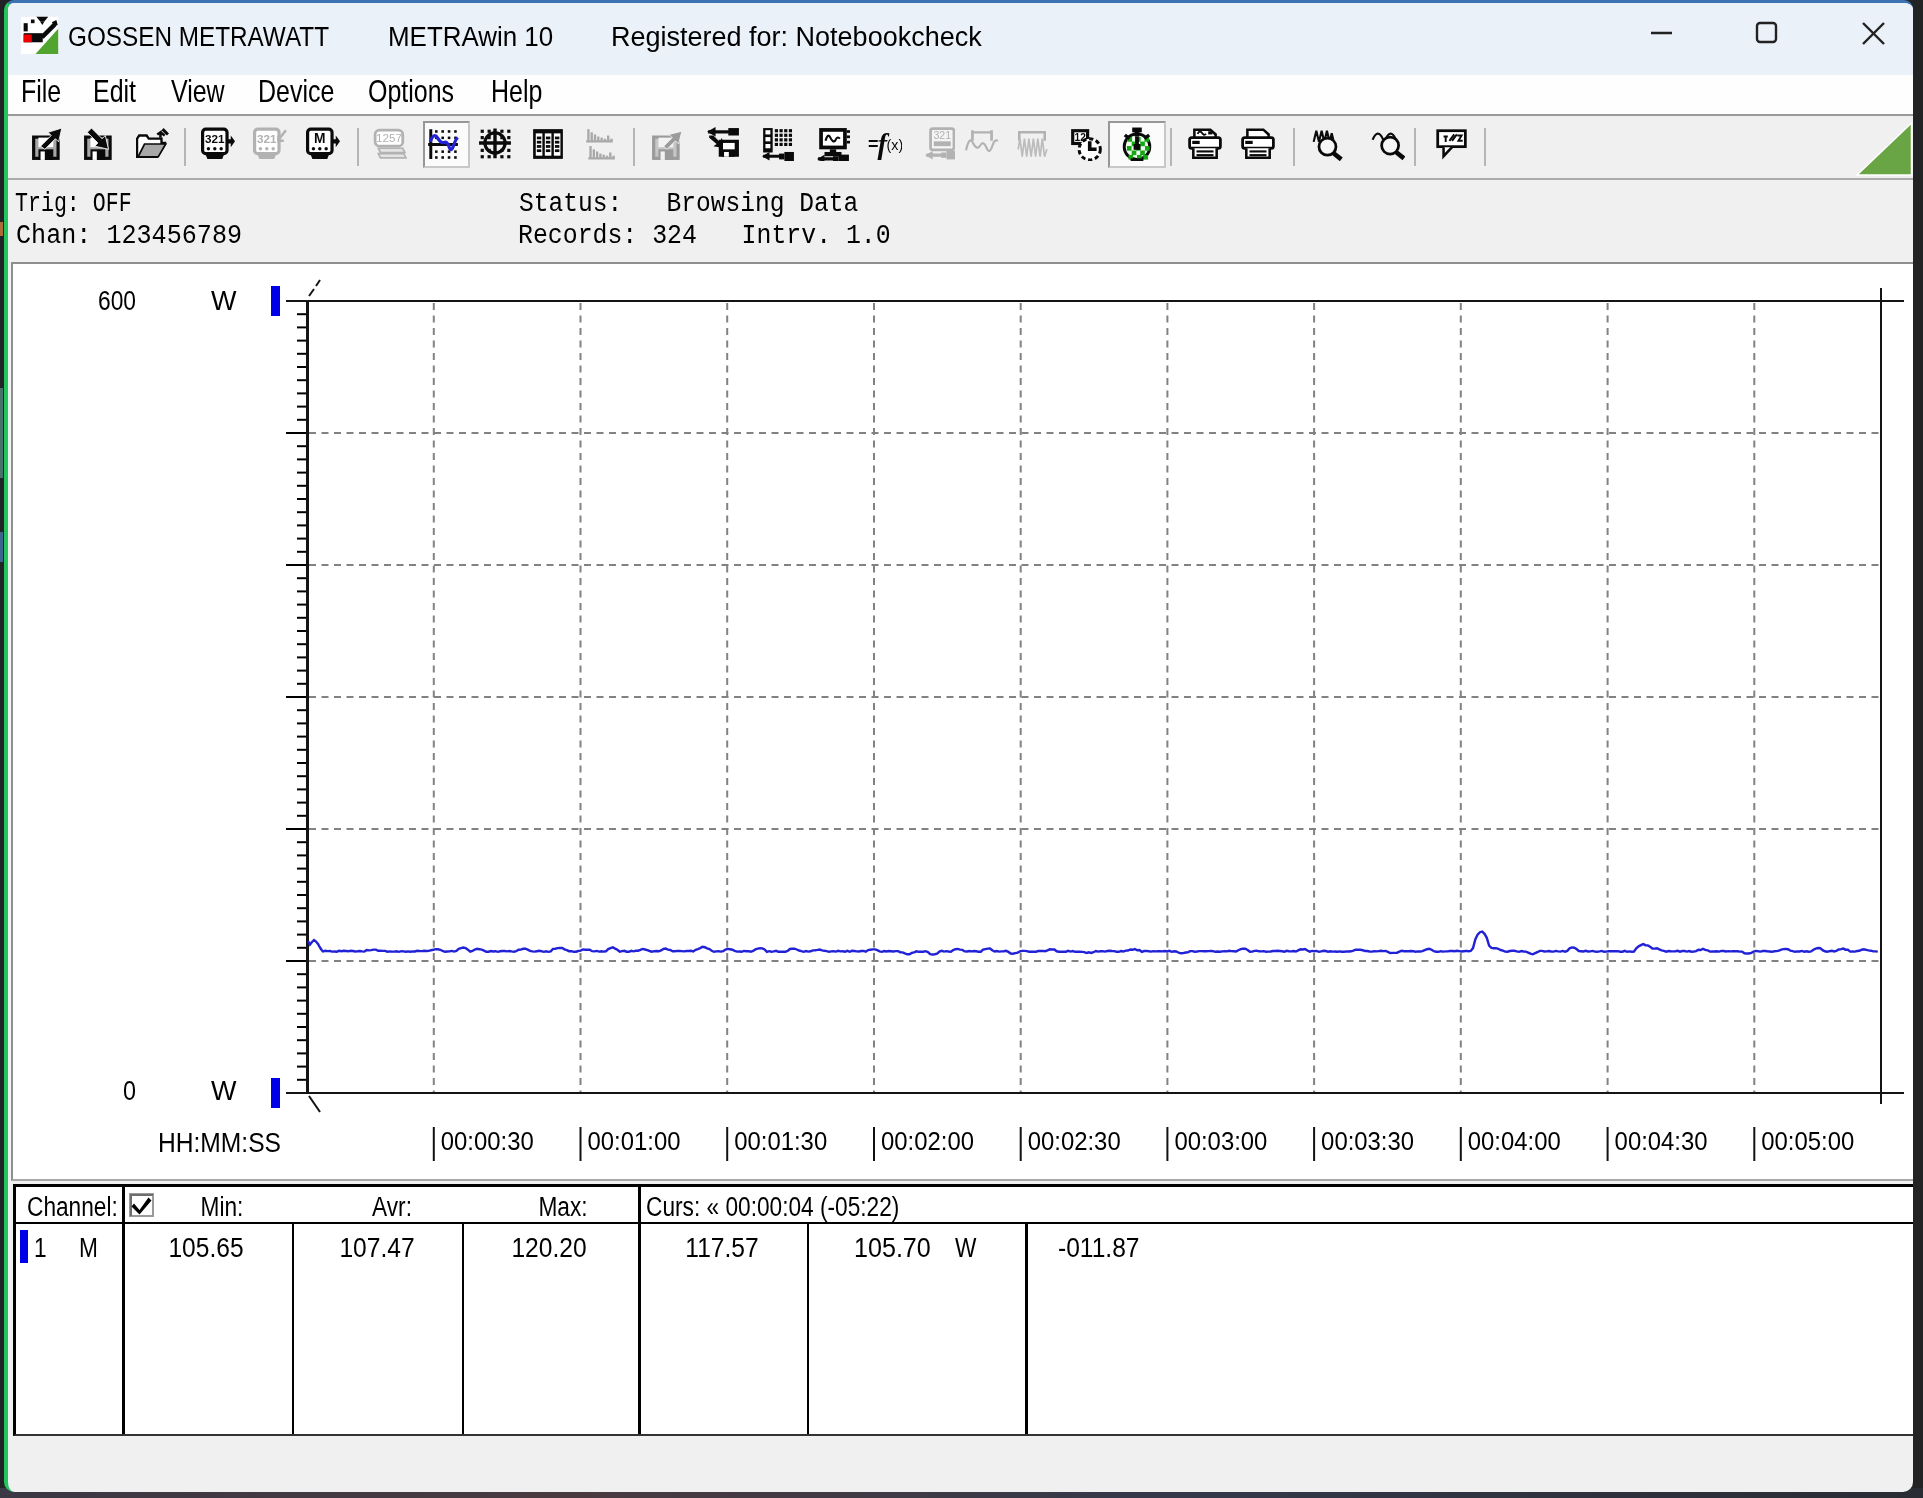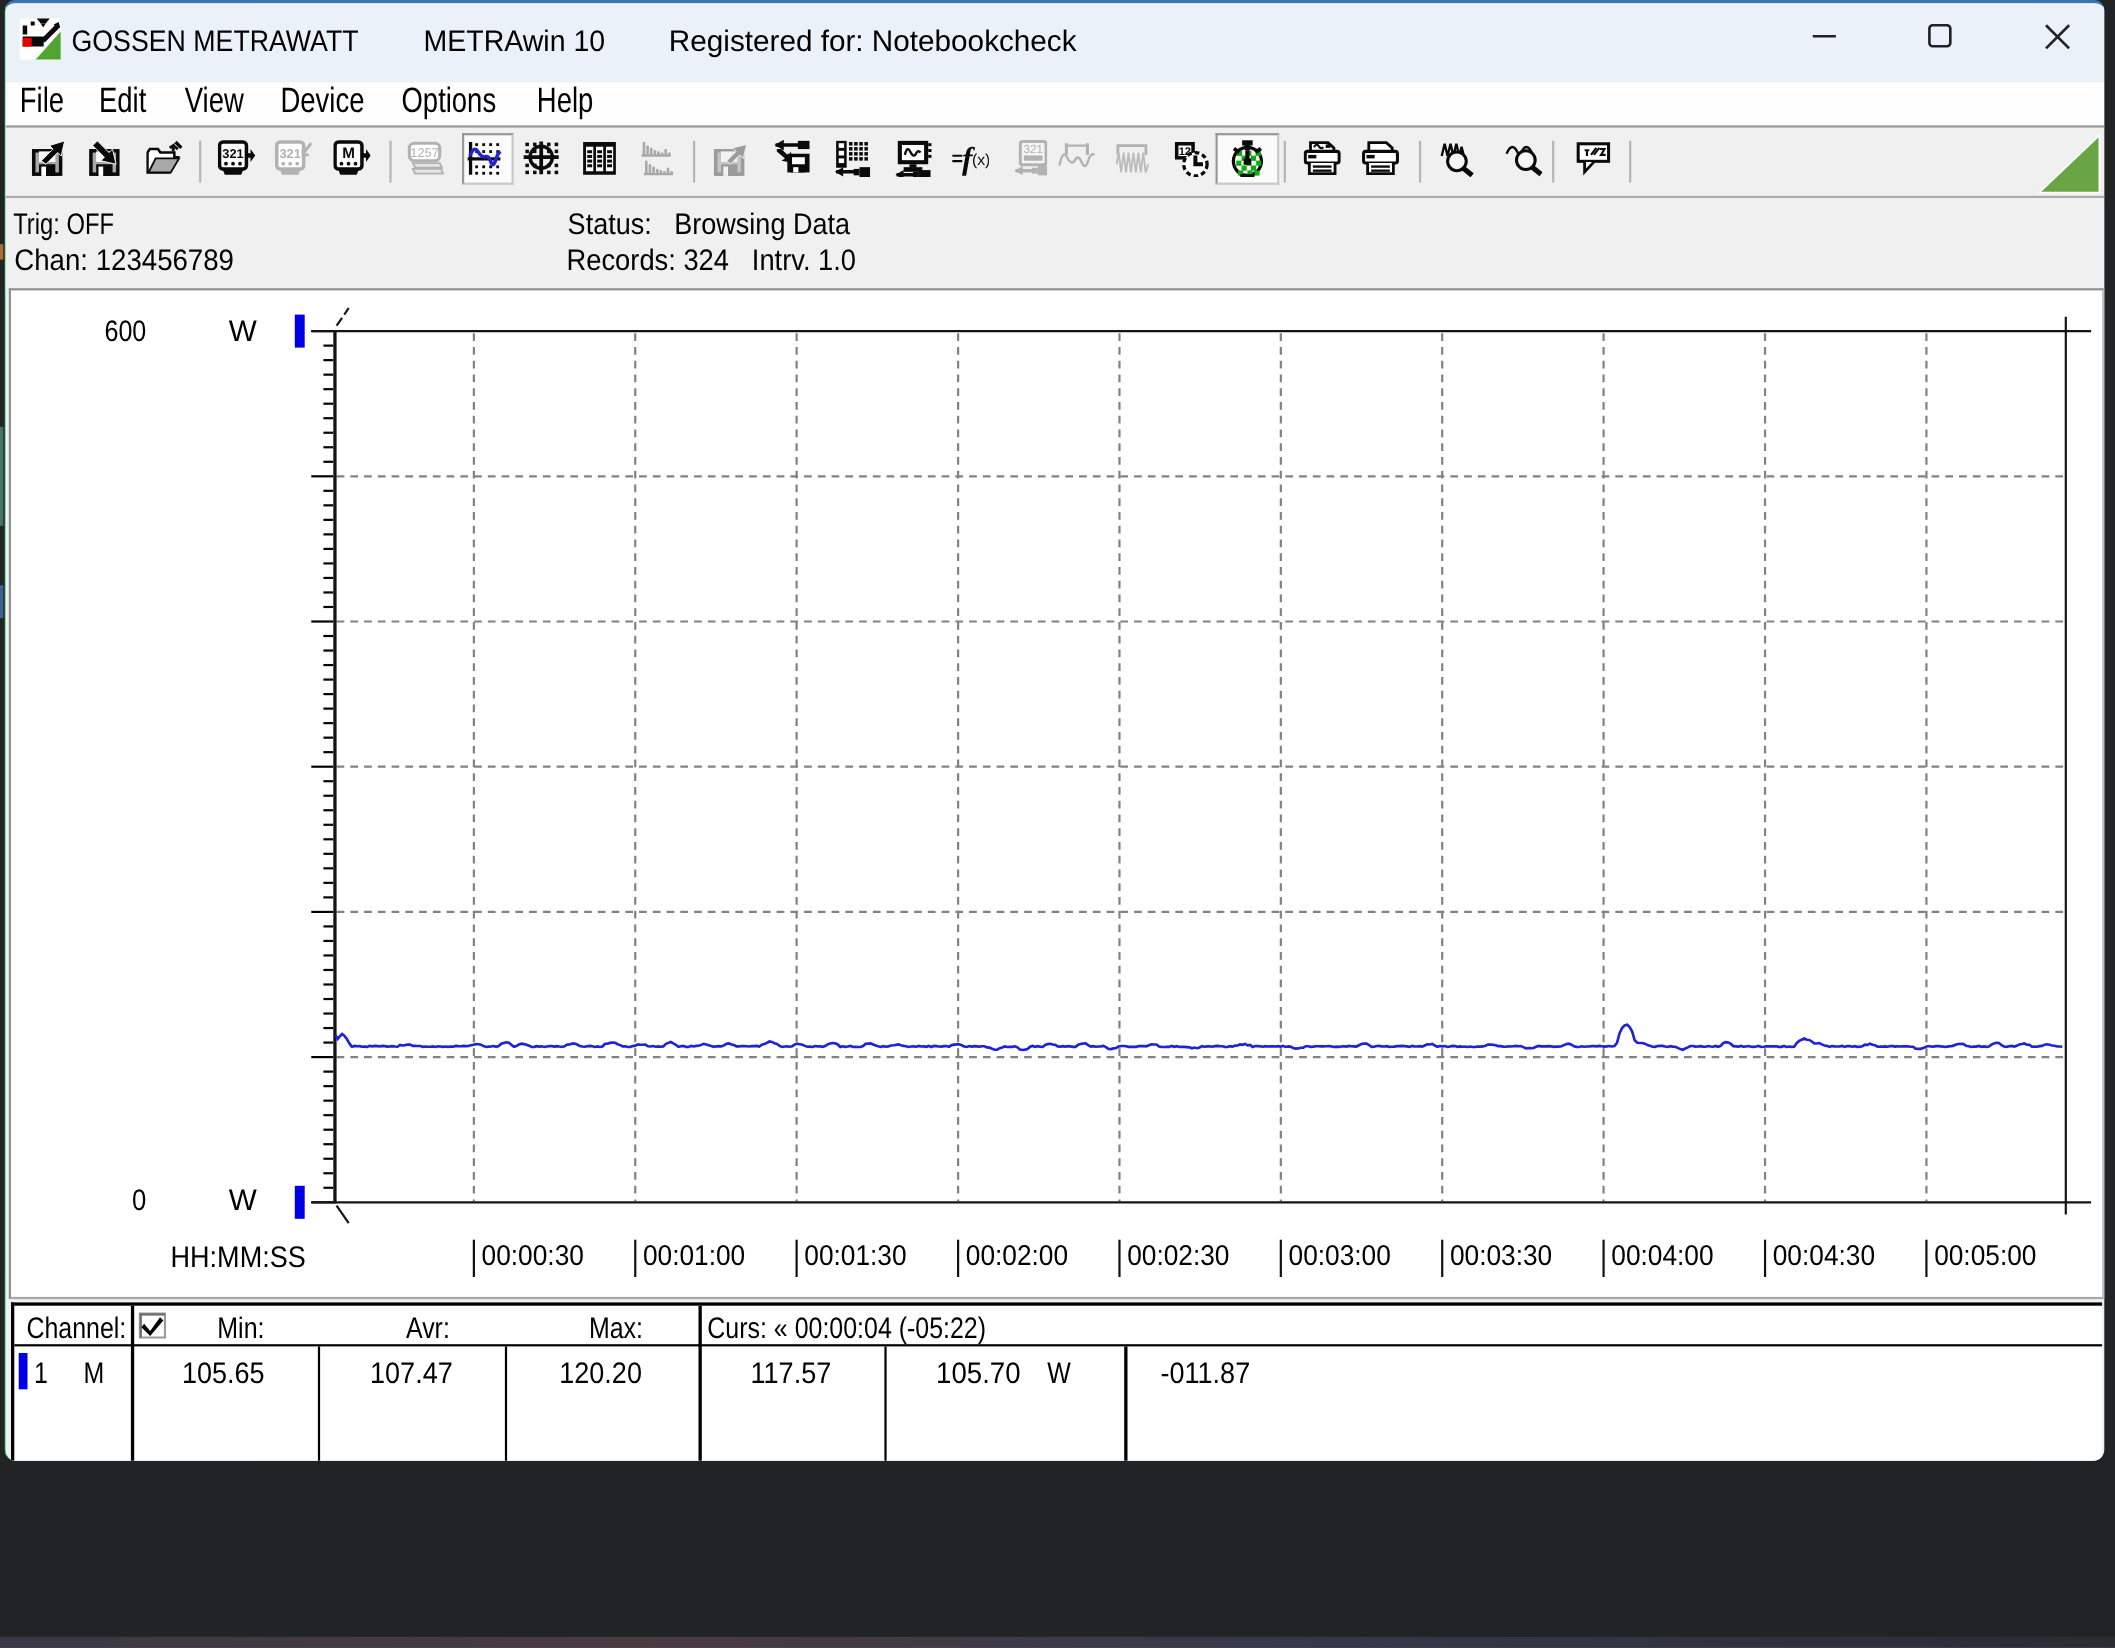--- a/index.html
+++ b/index.html
@@ -1,30 +1,30 @@
 <!DOCTYPE html>
 <html><head>
 <meta charset="utf-8">
 <style>
 * { margin:0; padding:0; box-sizing:border-box; }
 html,body { width:1923px; height:1498px; overflow:hidden; }
 body { background:#222324; font-family:"Liberation Sans",sans-serif; position:relative; }
-#win { position:absolute; left:4px; top:0; width:1909px; height:1328px;
-  background:#f0f0f0; border-top:3px solid #3e73b3; border-left:1px solid #22c55e;
+#win { position:absolute; left:4px; top:0; width:1909px; height:1492px;
+  background:#f0f0f0; border-top:3px solid #3e73b3; border-left:4px solid #22c55e;
   border-radius:10px 9px 10px 10px; overflow:hidden; }
 #titlebar { position:absolute; left:0; top:0; width:100%; height:72px; background:#ebf1f9; }
 .ttxt { position:absolute; top:19px; font-size:27px; color:#000; white-space:pre; transform-origin:left top; }
 #menubar { position:absolute; left:0; top:72px; width:100%; height:39px; background:#fefefe; }
 .mi { position:absolute; top:-2px; font-size:32px; color:#000; transform:scaleX(0.78); transform-origin:left top; }
 #toolbar { position:absolute; left:0; top:111px; width:100%; height:66px; background:#f0f0f0;
    border-top:2px solid #9a9a9a; border-bottom:2px solid #ababab; }
 .tsep { position:absolute; top:12px; width:2px; height:38px; background:#b5b5b5; }
 .tico { position:absolute; top:11px; }
 .pressbox { position:absolute; background:#fbfbfb; border:2px solid #979797; border-right-color:#c8c8c8; border-bottom-color:#c8c8c8; }
-#statuspanel { position:absolute; left:0; top:180px; width:100%; height:82px; background:#f0f0f0; }
+#statuspanel { position:absolute; left:0; top:180px; width:100%; height:82px; background:#f0f0f0;font-family:Liberation Mono, monospace; }
 .st { position:absolute; font-size:27px; color:#000; transform:scaleX(0.84); transform-origin:left top; white-space:pre; }
 #chartbox { position:absolute; left:3px; top:259px; width:1905px; height:919px; background:#fff;
   border-top:2px solid #8f8f8f; border-left:2px solid #8f8f8f; border-bottom:2px solid #a8a8a8; border-right:2px solid #c0c0c0; }
 #chartsvg { position:absolute; left:-5px; top:-3px; }
 .gd { stroke:#828282; stroke-width:2; stroke-dasharray:7 5.5; }
 .tk { stroke:#000; stroke-width:2; }
 .ax { stroke:#141414; stroke-width:3; }
 .ax2 { stroke:#141414; stroke-width:2; }
 .tb { stroke:#111; stroke-width:2; }
 .xl { font-size:26px; fill:#000; }

